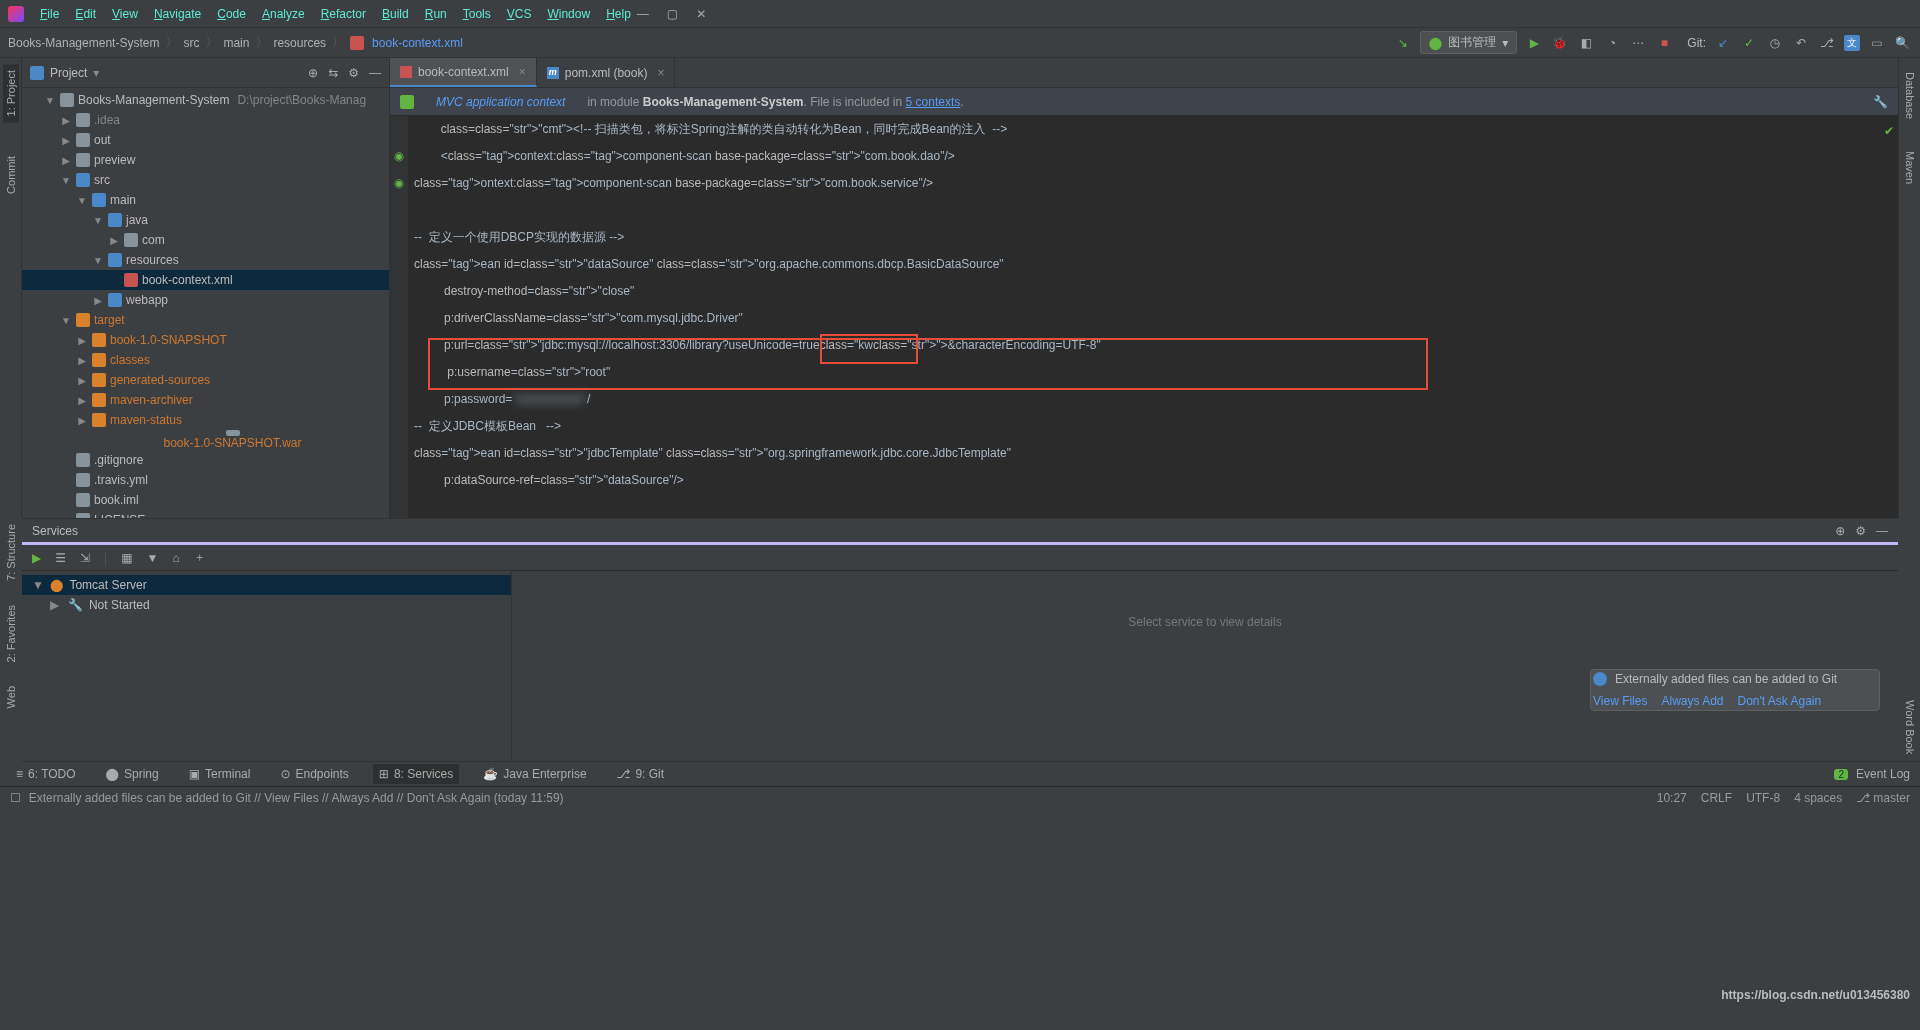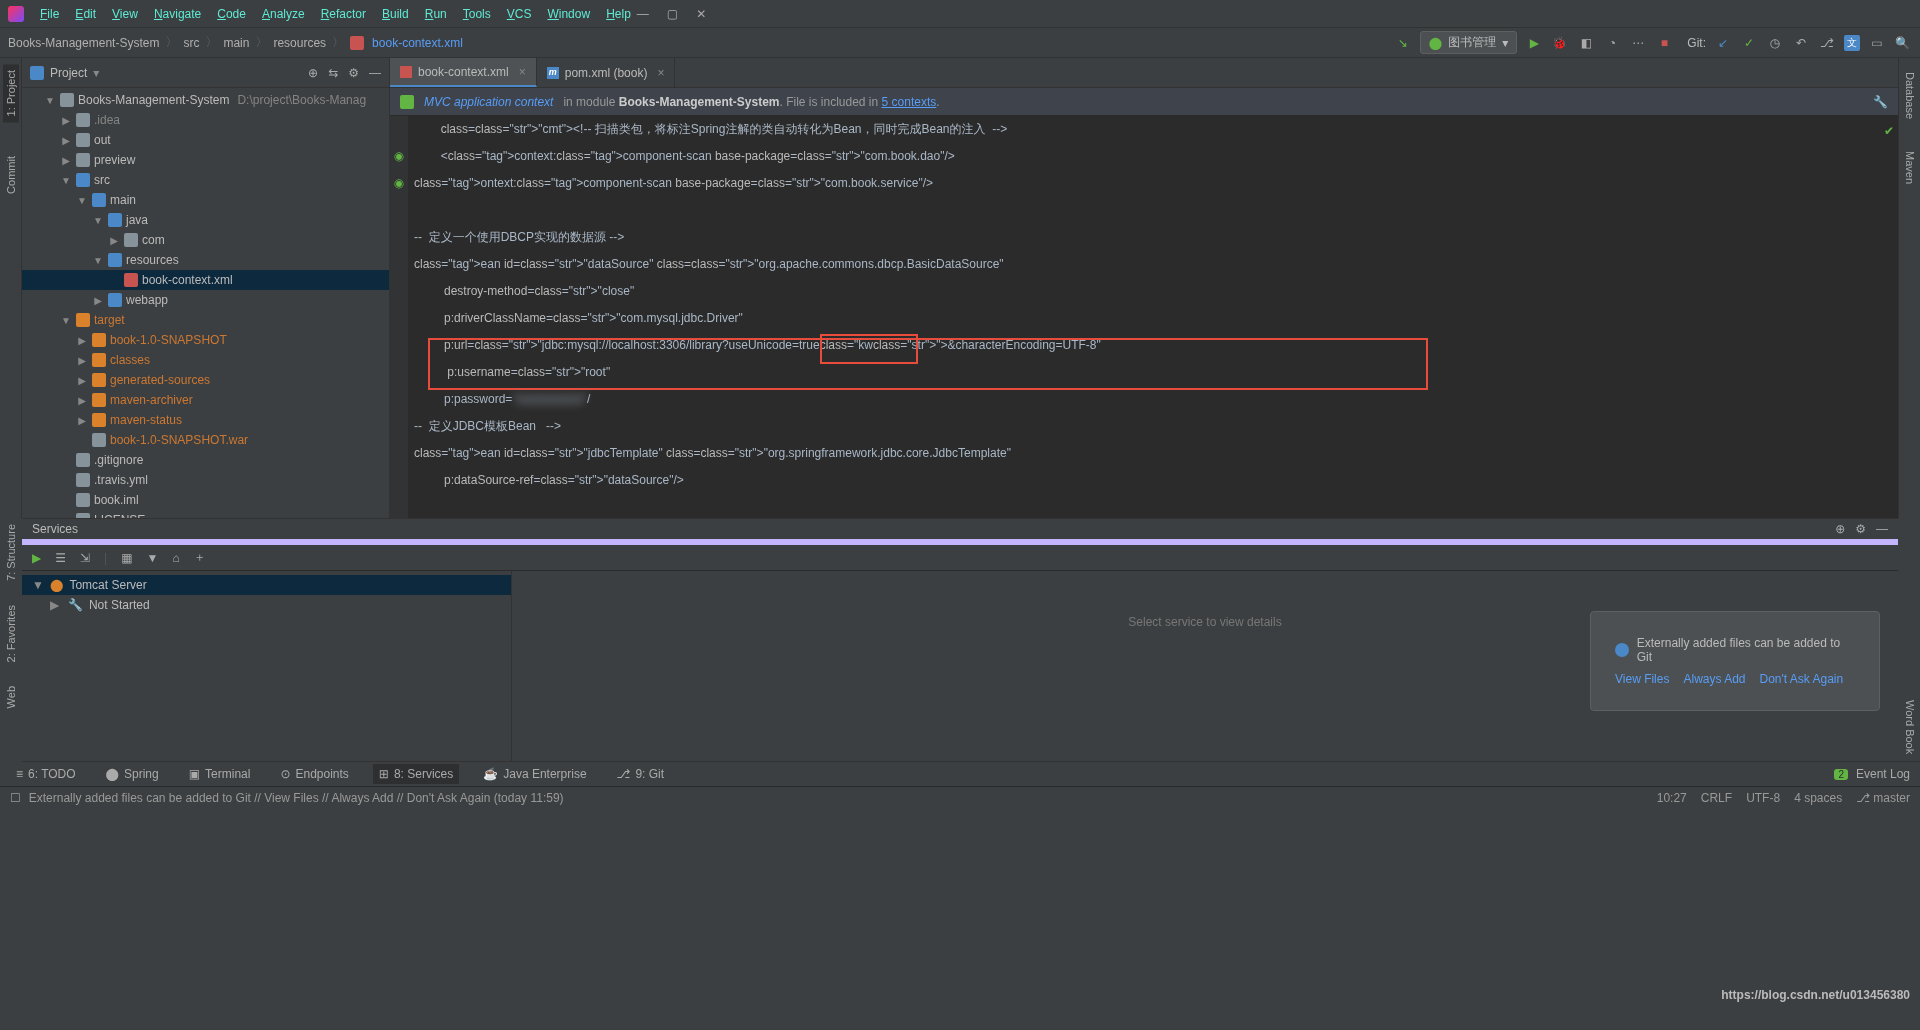--- a/index.html
+++ b/index.html
@@ -55,21 +55,21 @@
 .tree .lbl.orange{color:#cc7832}
 
 
 .editor{flex:1;display:flex;flex-direction:column;background:#2b2b2b;position:relative}
 .tabs{height:30px;display:flex;align-items:stretch;background:#3c3f41;border-bottom:1px solid #323232}
 .tabs .tab{display:flex;align-items:center;padding:0 10px;gap:6px;border-right:1px solid #323232;color:#bbb;cursor:pointer}
 .tabs .tab.active{background:#4e5254;border-bottom:2px solid #4a88c7}
 .tabs .tab .x{color:#888;margin-left:4px}
 .tabs .tab .fico{width:12px;height:12px}
 
-.banner{height:28px;background:#3e434c;display:flex;align-items:center;padding:0 10px;gap:10px;color:#999;border-bottom:1px solid #2b2b2b}
+.banner{height:28px;background:#3e434c;display:flex;align-items:center;padding:0 10px;gap:22px;color:#999;border-bottom:1px solid #2b2b2b}
 .banner .bico{width:14px;height:14px;background:#62b543;border-radius:2px}
 .banner .link{color:#589df6;font-style:italic}
 .banner a{color:#589df6;text-decoration:underline}
 .banner .wrench{margin-left:auto;color:#aaa}
 
 .code{flex:1;display:flex;font-family:Consolas,monospace;font-size:14px;line-height:27px;position:relative;overflow:hidden}
 .gutter{width:56px;background:#313335;text-align:right;color:#606366;padding-right:10px;border-right:1px solid #404040}
 .gutter .ln{height:27px}
 .marks{width:18px;background:#313335}
 .marks .m{height:27px;display:flex;align-items:center;justify-content:center;color:#62b543;font-size:12px}
@@ -79,32 +79,32 @@
 .blur{filter:blur(5px)}
 
 .crumb2{height:20px;padding-left:10px;color:#888;background:#2b2b2b;font-size:12px}
 
 
 .rightgutter{width:22px;background:#3c3f41;border-left:1px solid #323232;display:flex;flex-direction:column;align-items:center;gap:20px;padding-top:8px}
 .rightgutter .vtab{writing-mode:vertical-rl;font-size:11px;color:#aaa;padding:6px 2px}
 
 
 .services{background:#3c3f41;border-top:1px solid #323232}
-.services .shead{height:26px;display:flex;align-items:center;padding:0 10px;border-bottom:6px solid #c4b5fd}
+.services .shead{height:26px;display:flex;align-items:center;padding:0 10px;border-bottom:3px solid #c4b5fd}
 .services .shead .tools{margin-left:auto;display:flex;gap:10px;color:#aaa}
 .services .stoolbar{height:26px;display:flex;align-items:center;padding:0 10px;gap:14px;border-bottom:1px solid #2b2b2b;background:#3c3f41;color:#aaa}
 .services .stoolbar .run{color:#62b543}
 .services .sbody{display:flex;height:190px}
 .services .stree{width:490px;background:#3c3f41;border-right:1px solid #323232;padding:4px 0}
 .services .stree .row{display:flex;align-items:center;height:20px;padding-left:10px;gap:6px}
 .services .stree .row.sel{background:#0d293e}
 .services .scontent{flex:1;display:flex;align-items:flex-start;justify-content:center;padding-top:44px;color:#777;position:relative}
 
 
-.notif{position:absolute;right:18px;bottom:50px;width:290px;background:#4c5052;border:1px solid #5e6060;border-radius:4px;padding:24px;color:#bbb}
+.notif{position:absolute;right:18px;bottom:50px;width:290px;background:#4c5052;border:1px solid #5e6060;border-radius:4px;padding:2px;color:#bbb}
 .notif .nhead{display:flex;align-items:center;gap:8px;margin-bottom:8px}
 .notif .nhead .i{width:14px;height:14px;background:#4a88c7;border-radius:50%}
 .notif .links{display:flex;gap:14px}
 .notif .links span{color:#589df6;cursor:pointer}
 
 
 .bottombar{height:25px;background:#3c3f41;border-top:1px solid #323232;display:flex;align-items:center;padding:0 10px;gap:18px;color:#aaa;font-size:12px}
 .bottombar .btab{display:flex;align-items:center;gap:5px;cursor:pointer;padding:3px 6px}
 .bottombar .btab.active{background:#2d2f30}
 .bottombar .right{margin-left:auto;display:flex;align-items:center;gap:8px}
@@ -277,21 +277,21 @@
         <div class="row" style="padding-left: 54px;">
           <span class="arrow">▶</span>
           <span class="fico foldero"></span>
           <span class="lbl orange">maven-archiver</span>
         </div>
         <div class="row" style="padding-left: 54px;">
           <span class="arrow">▶</span>
           <span class="fico foldero"></span>
           <span class="lbl orange">maven-status</span>
         </div>
-        <div class="row" style="padding-left: 54px;">
+        <div class="row" style="padding-left: 54px; flex-direction: column;">
           <span class="arrow"></span>
           <span class="fico file"></span>
           <span class="lbl orange">book-1.0-SNAPSHOT.war</span>
         </div>
         <div class="row" style="padding-left: 38px;">
           <span class="arrow"></span>
           <span class="fico file"></span>
           <span class="lbl ">.gitignore</span>
         </div>
         <div class="row" style="padding-left: 38px;">

